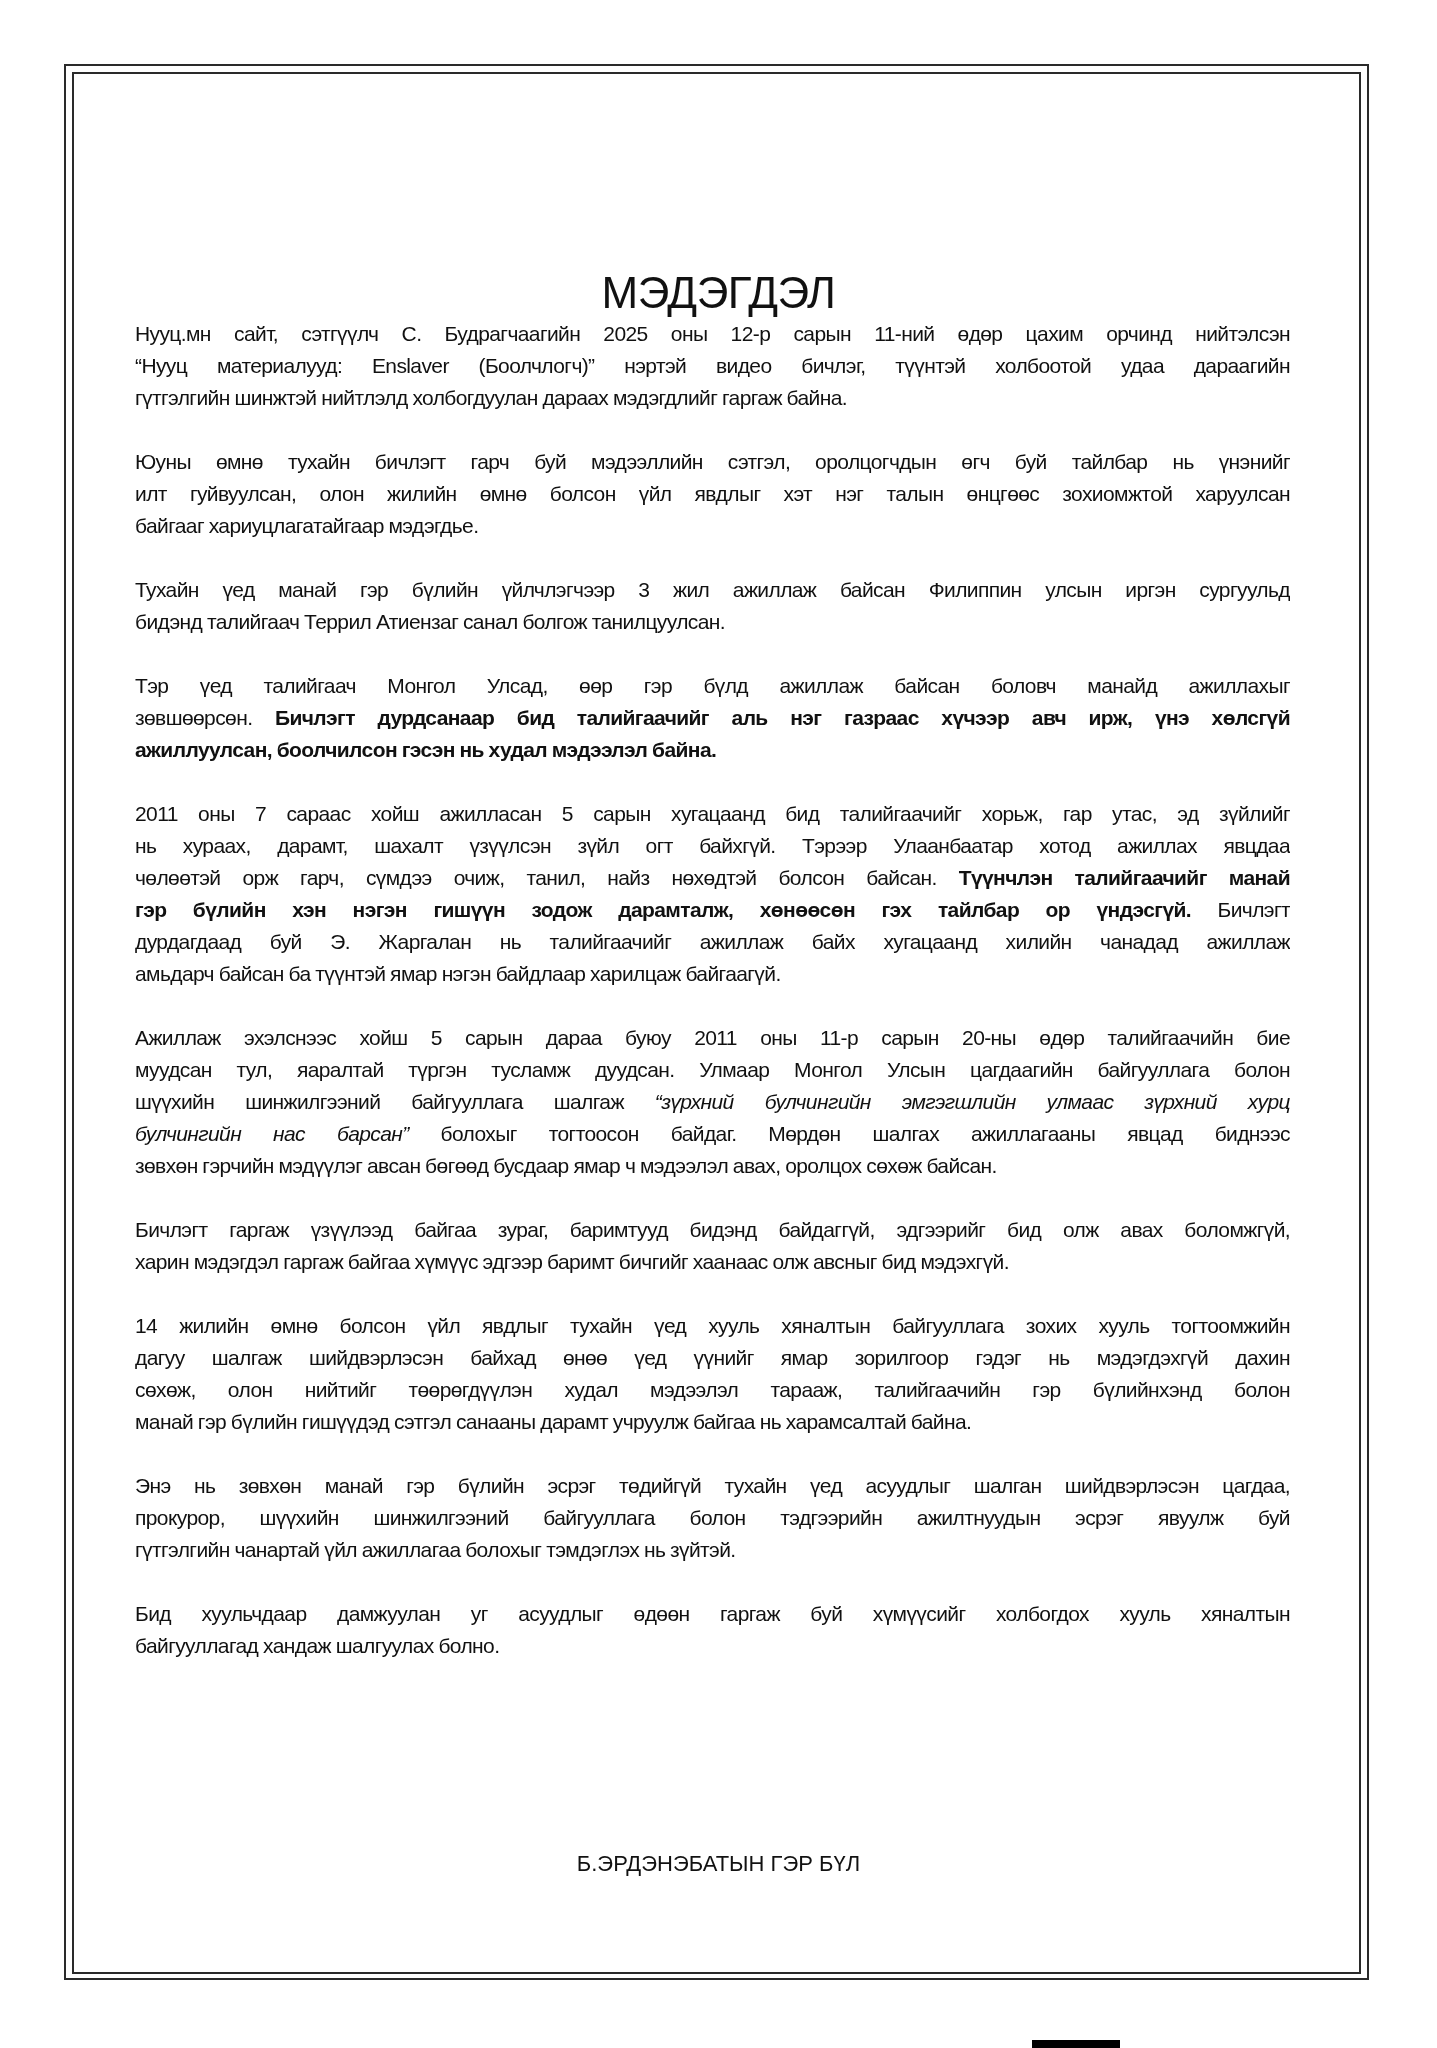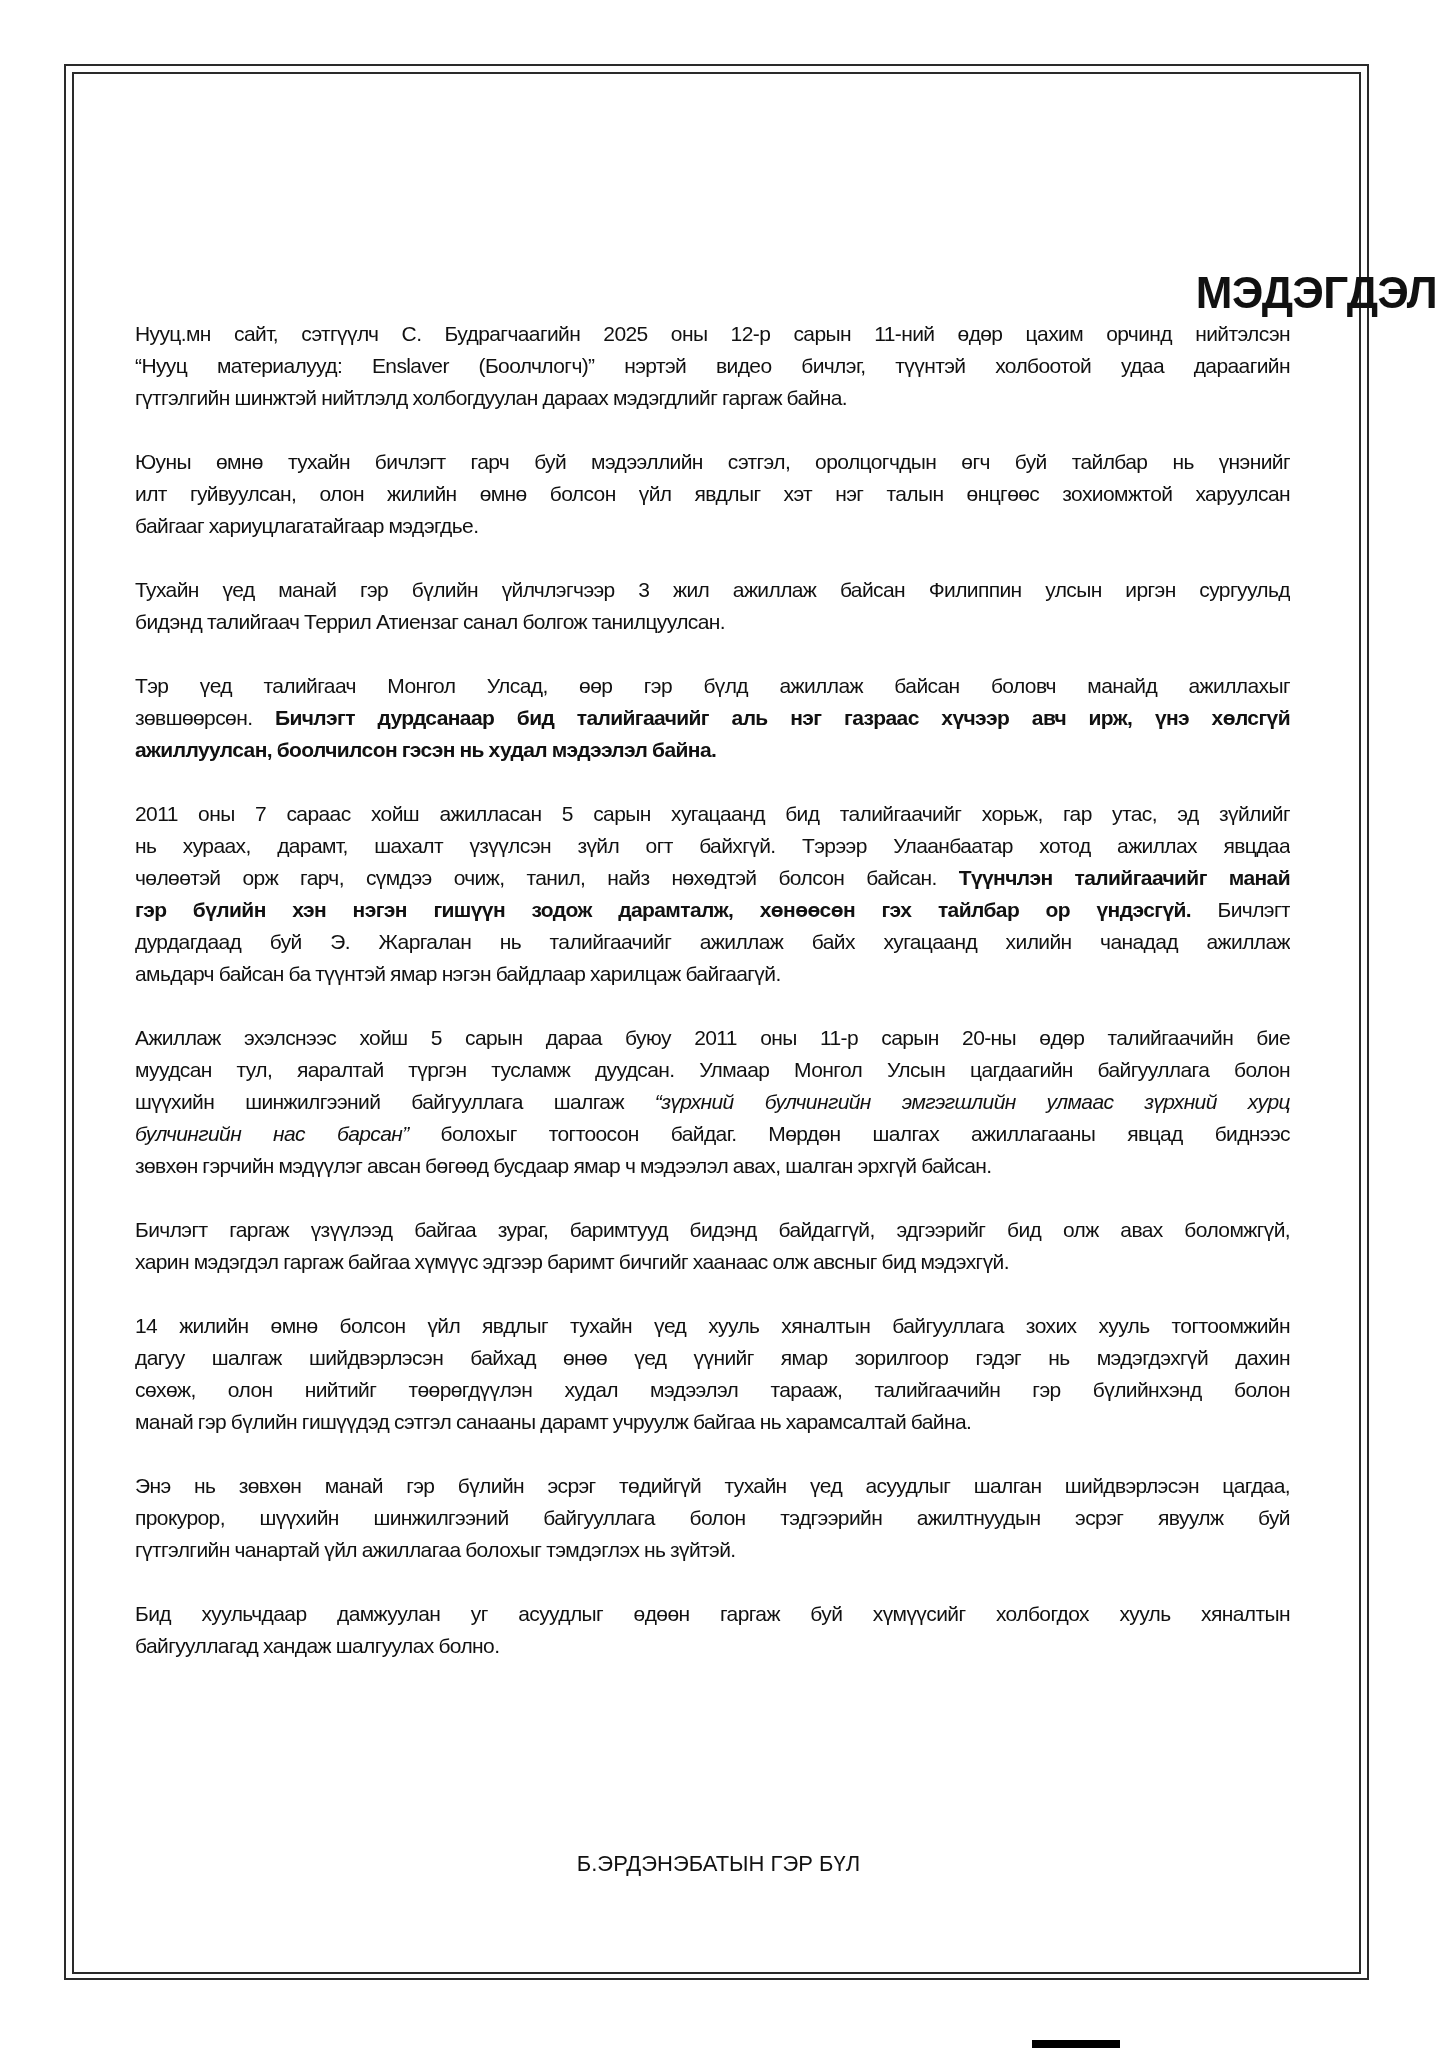--- a/index.html
+++ b/index.html
@@ -1,19 +1,19 @@
 <!DOCTYPE html>
 <html><head>
 <meta charset="utf-8">
 <style>
   html, body { margin:0; padding:0; background:#ffffff; }
   body { width:1437px; height:2048px; position:relative; overflow:hidden; font-family:"Liberation Sans", sans-serif; color:#111; }
   .frame-outer { position:absolute; left:64px; top:64px; width:1305px; height:1916px; border:2px solid #2a2a2a; box-sizing:border-box; }
   .frame-inner { position:absolute; left:72px; top:72px; width:1289px; height:1902px; border:2px solid #2a2a2a; box-sizing:border-box; }
-  .title { position:absolute; left:0; width:1437px; top:236px; text-align:right; font-weight:bold; font-size:44px; line-height:56px; letter-spacing:-0.5px; }
+  .title { position:absolute; left:0; width:1437px; top:236px; text-align:center; font-weight:normal; font-size:44px; line-height:56px; letter-spacing:-0.5px; }
   .body-text { position:absolute; left:135px; top:318px; width:1167px; font-size:21px; line-height:32px; letter-spacing:-0.6px; word-spacing:-0.5px; }
   .para { margin:0 12px 32px 0; }
   .line { display:block; text-align:justify; text-align-last:justify; white-space:nowrap; overflow:hidden; height:32px; }
   .line.last { text-align-last:left; }
   .b { font-weight:bold; }
   .i { font-style:italic; }
   .signature { position:absolute; left:0; width:1437px; top:1848px; text-align:center; font-size:22px; line-height:32px; }
   .bottom-bar { position:absolute; left:1032px; top:2040px; width:88px; height:8px; background:#000; }
 </style>
 </head>
@@ -50,21 +50,21 @@
       <span class="line"><span>чөлөөтэй орж гарч, сүмдээ очиж, танил, найз нөхөдтэй болсон байсан. </span><span class="b">Түүнчлэн талийгаачийг манай</span></span>
       <span class="line"><span class="b">гэр бүлийн хэн нэгэн гишүүн зодож дарамталж, хөнөөсөн гэх тайлбар ор үндэсгүй.</span><span> Бичлэгт</span></span>
       <span class="line"><span>дурдагдаад буй Э. Жаргалан нь талийгаачийг ажиллаж байх хугацаанд хилийн чанадад ажиллаж</span></span>
       <span class="line last"><span>амьдарч байсан ба түүнтэй ямар нэгэн байдлаар харилцаж байгаагүй.</span></span>
     </p>
     <p class="para">
       <span class="line"><span>Ажиллаж эхэлснээс хойш 5 сарын дараа буюу 2011 оны 11-р сарын 20-ны өдөр талийгаачийн бие</span></span>
       <span class="line"><span>муудсан тул, яаралтай түргэн тусламж дуудсан. Улмаар Монгол Улсын цагдаагийн байгууллага болон</span></span>
       <span class="line"><span>шүүхийн шинжилгээний байгууллага шалгаж </span><span class="i">“зүрхний булчингийн эмгэгшлийн улмаас зүрхний хурц</span></span>
       <span class="line"><span class="i">булчингийн нас барсан”</span><span> болохыг тогтоосон байдаг. Мөрдөн шалгах ажиллагааны явцад биднээс</span></span>
-      <span class="line last"><span>зөвхөн гэрчийн мэдүүлэг авсан бөгөөд бусдаар ямар ч мэдээлэл авах, шалган эрхгүй байсан.</span></span>
+      <span class="line last"><span>зөвхөн гэрчийн мэдүүлэг авсан бөгөөд бусдаар ямар ч мэдээлэл авах, оролцох сөхөж байсан.</span></span>
     </p>
     <p class="para">
       <span class="line"><span>Бичлэгт гаргаж үзүүлээд байгаа зураг, баримтууд бидэнд байдаггүй, эдгээрийг бид олж авах боломжгүй,</span></span>
       <span class="line last"><span>харин мэдэгдэл гаргаж байгаа хүмүүс эдгээр баримт бичгийг хаанаас олж авсныг бид мэдэхгүй.</span></span>
     </p>
     <p class="para">
       <span class="line"><span>14 жилийн өмнө болсон үйл явдлыг тухайн үед хууль хяналтын байгууллага зохих хууль тогтоомжийн</span></span>
       <span class="line"><span>дагуу шалгаж шийдвэрлэсэн байхад өнөө үед үүнийг ямар зорилгоор гэдэг нь мэдэгдэхгүй дахин</span></span>
       <span class="line"><span>сөхөж, олон нийтийг төөрөгдүүлэн худал мэдээлэл тарааж, талийгаачийн гэр бүлийнхэнд болон</span></span>
       <span class="line last"><span>манай гэр бүлийн гишүүдэд сэтгэл санааны дарамт учруулж байгаа нь харамсалтай байна.</span></span>

